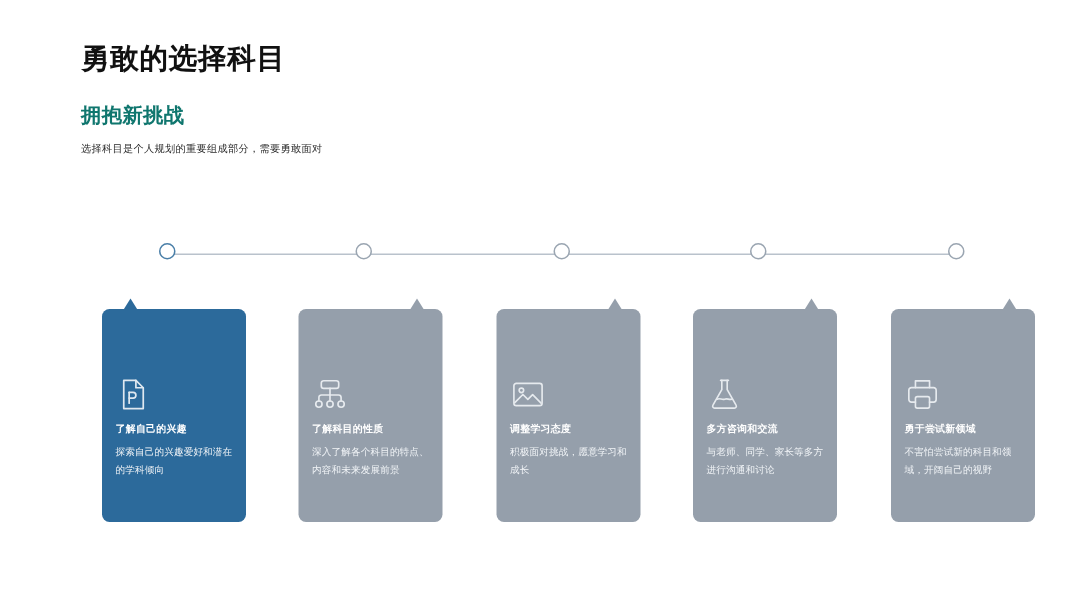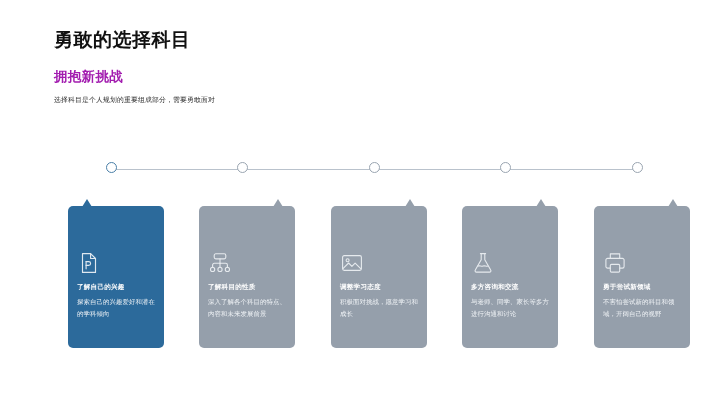--- a/index.html
+++ b/index.html
@@ -33,21 +33,21 @@
     font-size: 19px;
     font-weight: bold;
     color: #111111;
     letter-spacing: 0.5px;
     line-height: 1.25;
     margin: 0;
   }
   .page-subtitle {
     font-size: 13.5px;
     font-weight: bold;
-    color: #a21caf;
+    color: #0f766e;
     letter-spacing: 0.3px;
     margin: 17px 0 0 0;
     line-height: 1.25;
   }
   .page-desc {
     font-size: 6.8px;
     color: #2a2a2a;
     margin: 9px 0 0 0;
     line-height: 1.5;
     letter-spacing: 0.2px;

